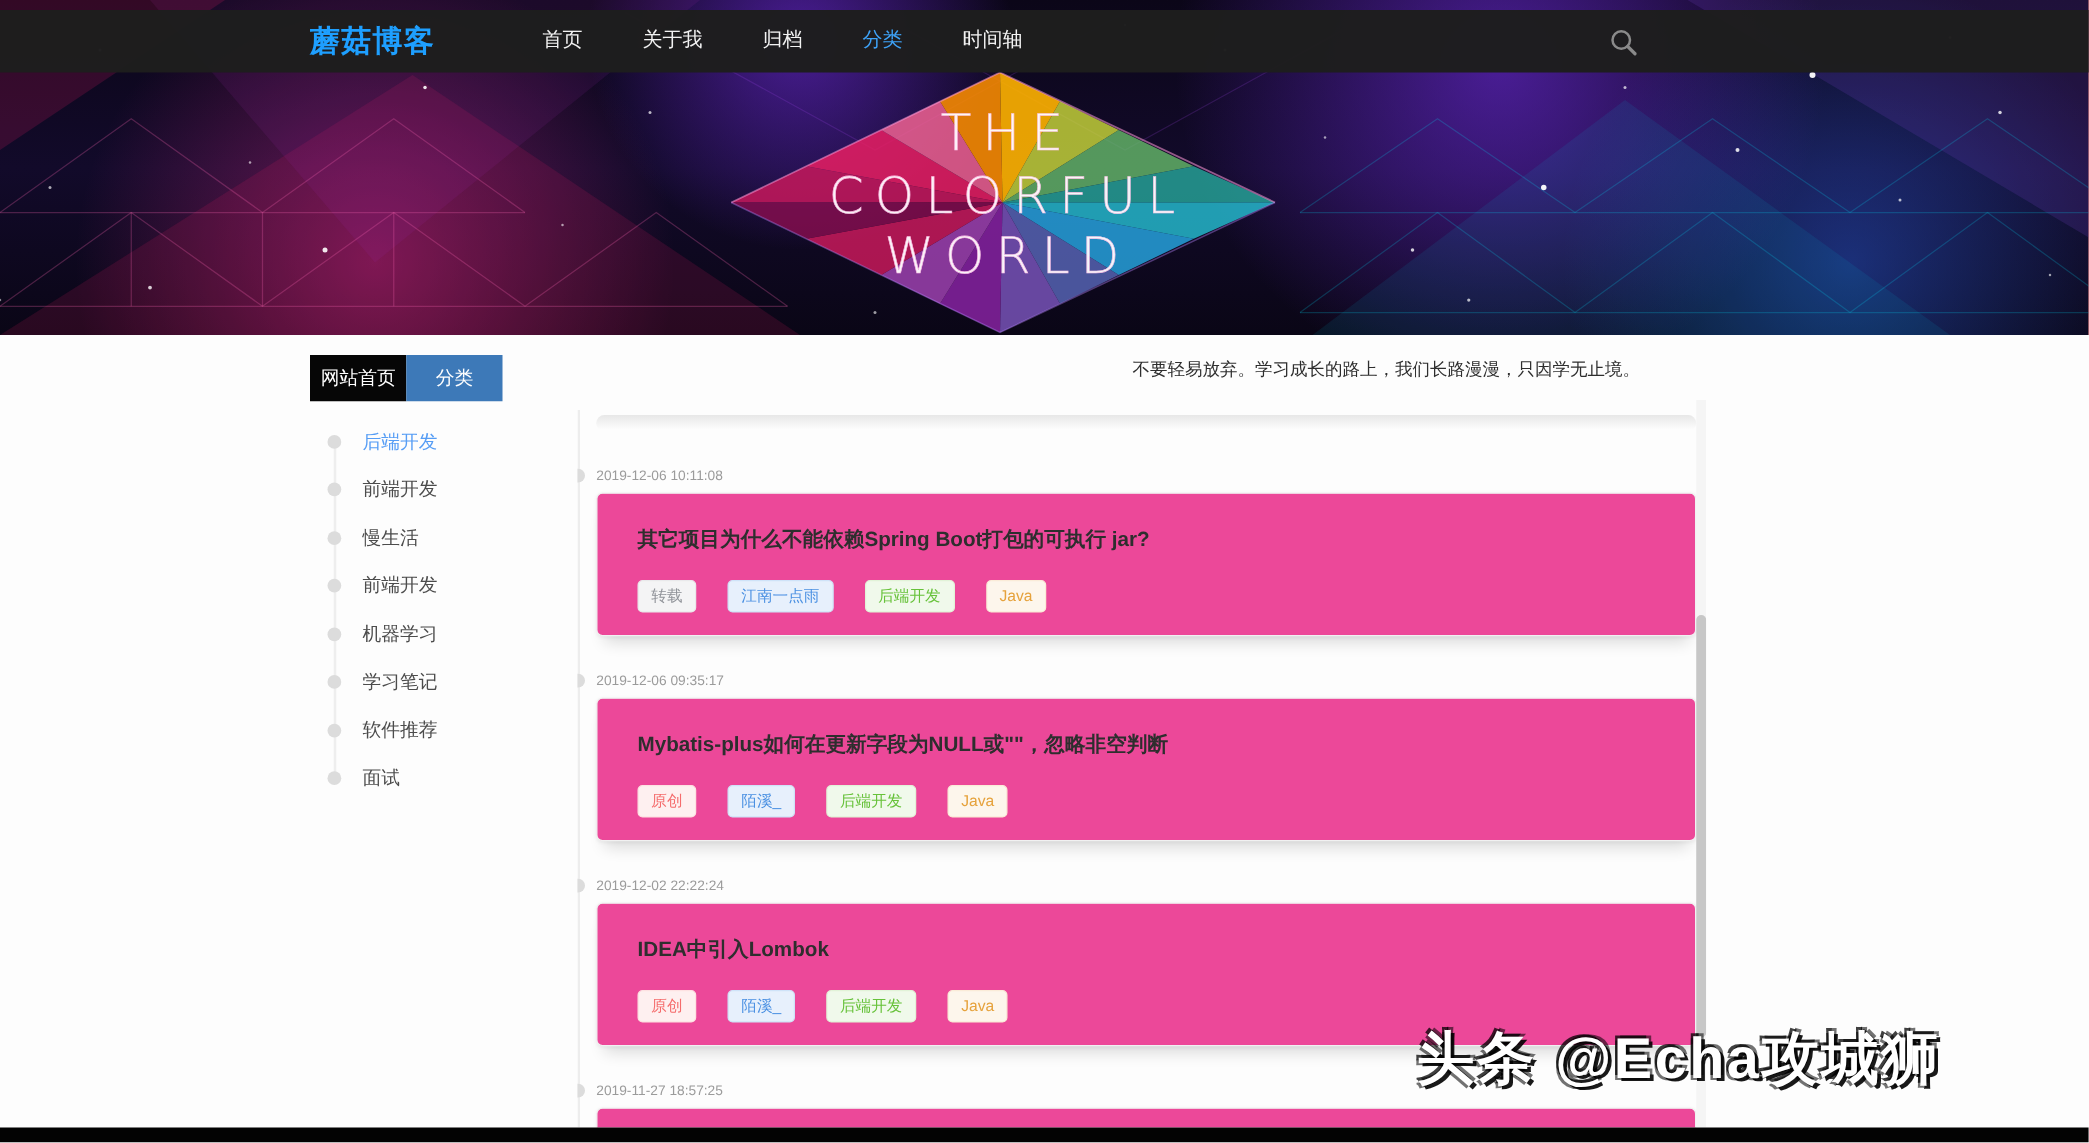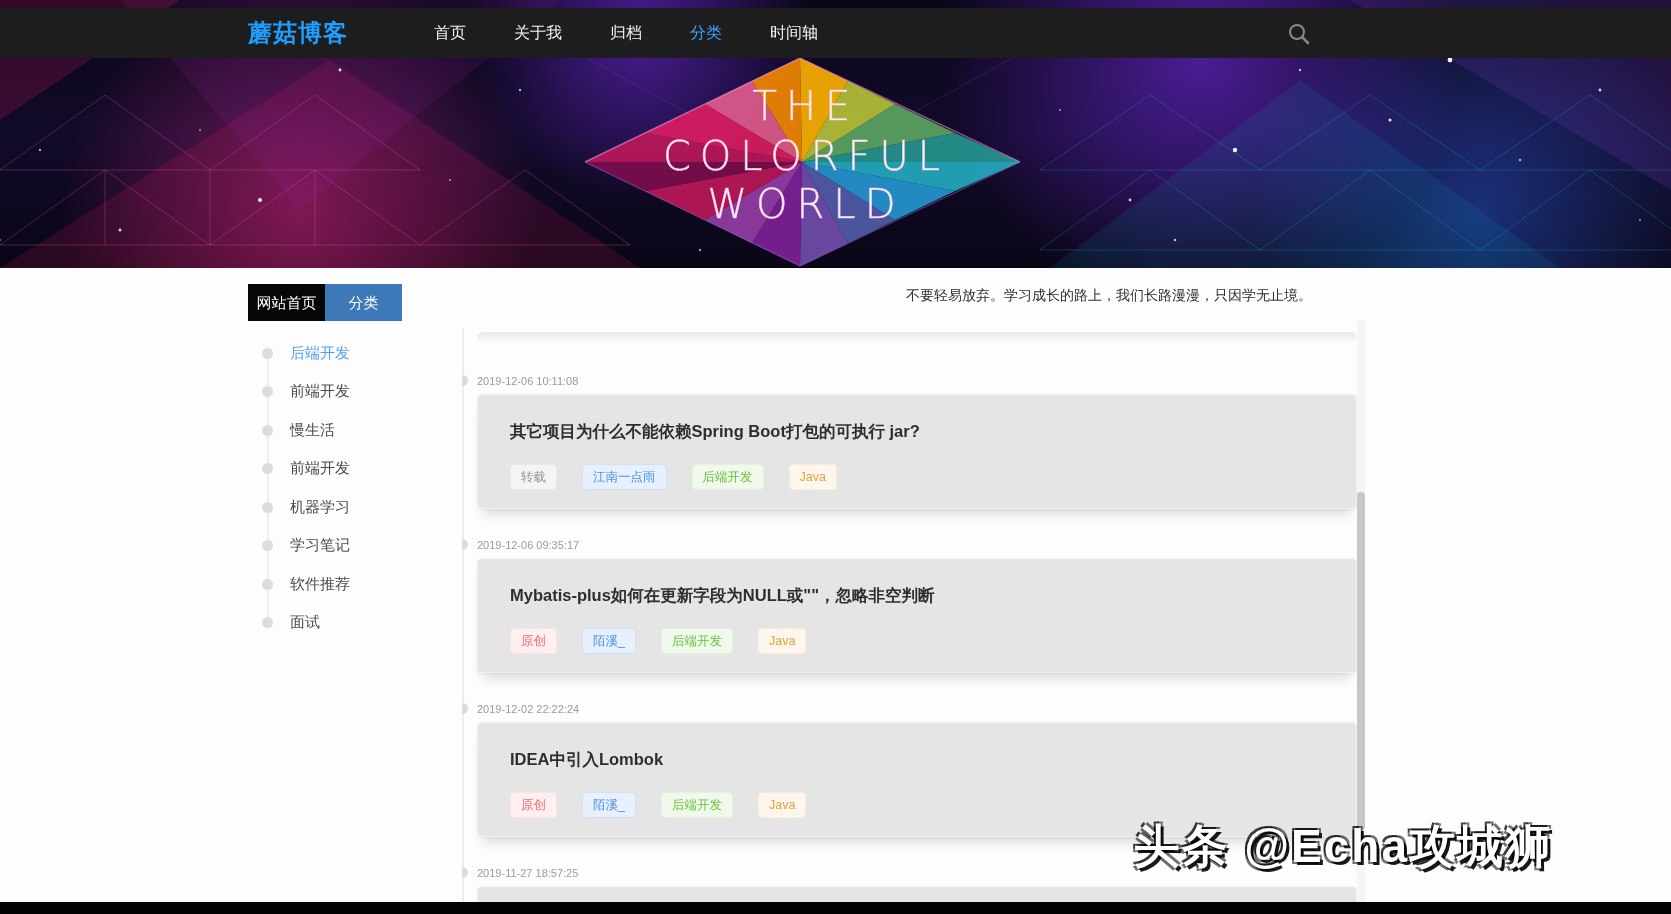--- a/index.html
+++ b/index.html
@@ -47,21 +47,21 @@
   .t-line { position:absolute; left:0; top:8px; bottom:0; width:2px; background:#ededed; }
   .list-top-sliver {
     margin:12px 0 0 15px; width:880px; height:13px; border-radius:7px;
     background:linear-gradient(#e7e7e7,#fdfdfd 90%);
   }
   .t-date-row { position:relative; margin:26px 0 4px 15px; height:19px; }
   .t-item:first-of-type .t-date-row { margin-top:4px; }
   .t-dot { position:absolute; left:-20px; top:4px; width:11px; height:11px; border-radius:50%; background:#dcdcdc; }
   .t-date { font-size:11px; color:#9b9b9b; }
   .card {
-    margin-left:15px; width:880px; min-height:102px; background:#e5e5e5;
+    margin-left:15px; width:880px; min-height:102px; background:#ec4899;
     border:1px solid #f1f1f1; border-radius:5px;
     box-shadow:0 11px 12px -6px rgba(0,0,0,.14), 0 1px 3px rgba(0,0,0,.05);
     padding:26px 30px 18px 32px; cursor:pointer;
   }
   .card-title { font-size:16.5px; font-weight:bold; color:#2e2e2e; }
   .tags { margin-top:21px; display:flex; gap:25px; }
   .tag {
     height:26px; line-height:24px; padding:0 10px; font-size:12.5px;
     border-radius:4px; border:1px solid transparent; cursor:pointer; white-space:nowrap;
   }

